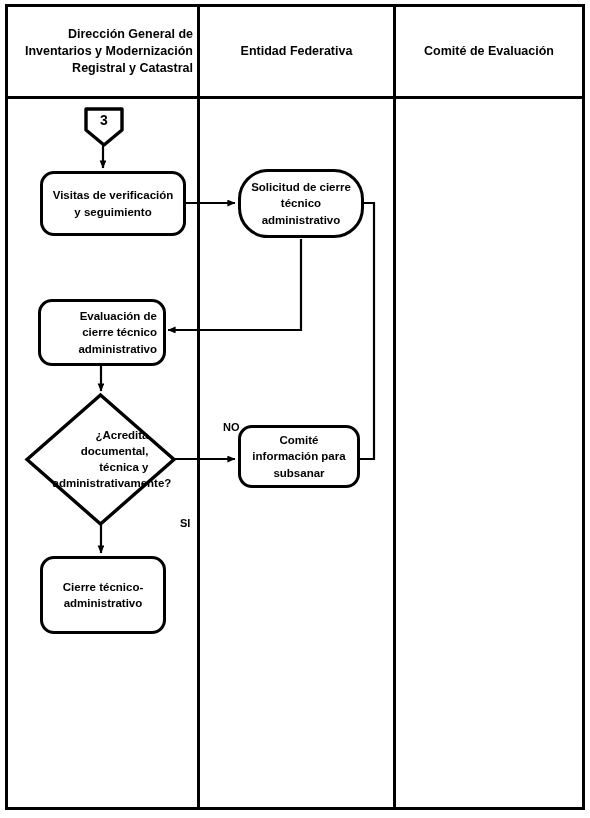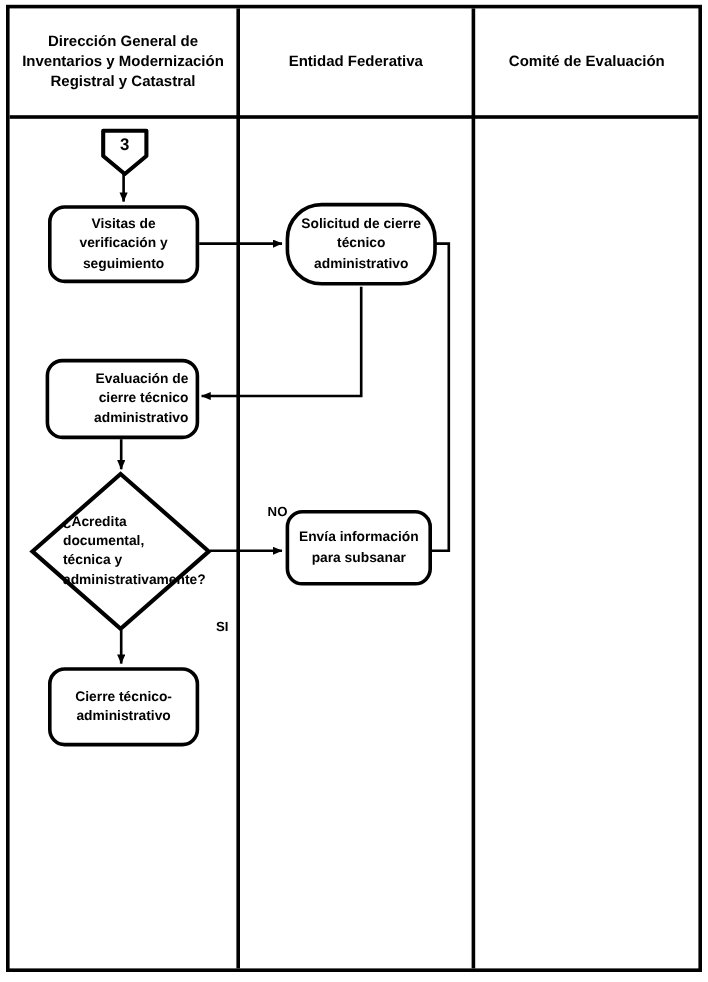--- a/index.html
+++ b/index.html
@@ -50,21 +50,21 @@
     border-top: 3px solid #000000;
   }
 
   .lane-header {
     position: absolute;
     top: 0;
     height: 89px;
     display: flex;
     align-items: center;
     justify-content: center;
-    text-align: center;
+    text-align: right;
     box-sizing: border-box;
     padding: 2px 4px;
     font-size: 12.5px;
     font-weight: bold;
     line-height: 1.35;
     color: #000000;
   }
   .lane-header.h1 { left: 0px;   width: 189px; }
   .lane-header.h2 { left: 192px; width: 193px; }
   .lane-header.h3 { left: 388px; width: 186px; }
@@ -114,21 +114,21 @@
   .decision {
     position: absolute;
     z-index: 5;
   }
   .decision .dtext {
     position: absolute;
     left: 50%;
     top: 50%;
     transform: translate(-50%, -50%);
     width: 96px;
-    text-align: left;
+    text-align: right;
     font-size: 11.5px;
     font-weight: bold;
     line-height: 1.42;
     color: #000000;
     pointer-events: none;
   }
 
   
   .edges {
     position: absolute;
@@ -189,43 +189,43 @@
     <polyline points="360,459 374,459 374,203 340,203" fill="none" stroke="#000000" stroke-width="2.2" marker-end="url(#arrowhead)"></polyline>
   </svg>
 
   <div class="connector" style="left:83px; top:106px; width:42px; height:42px;">
     <svg width="42" height="42" viewBox="0 0 42 42" xmlns="http://www.w3.org/2000/svg">
       <path d="M3,3 L39,3 L39,24 L21,39 L3,24 Z" fill="#ffffff" stroke="#000000" stroke-width="3.4" stroke-linejoin="round"></path>
     </svg>
     <div class="glyph">3</div>
   </div>
 
-  <div class="node process" style="left:40px; top:171px; width:126px; height:65px;">
+  <div class="node process" style="left:40px; top:171px; width:146px; height:65px;">
     <span>Visitas de verificación y seguimiento</span>
   </div>
 
   <div class="node process" style="left:238px; top:169px; width:126px; height:69px;border-radius:30px;">
     <span>Solicitud de cierre técnico administrativo</span>
   </div>
 
   <div class="node process" style="left:38px; top:299px; width:128px; height:67px;text-align:right;">
     <span>Evaluación de cierre técnico administrativo</span>
   </div>
 
   <div class="decision" style="left:24px; top:392px; width:153px; height:135px;">
     <svg width="153" height="135" viewBox="0 0 153 135" xmlns="http://www.w3.org/2000/svg">
       <path d="M76.5,3 L150,67.5 L76.5,132 L3,67.5 Z" fill="#ffffff" stroke="#000000" stroke-width="3.4" stroke-linejoin="miter"></path>
     </svg>
     <div class="dtext">¿Acredita documental, técnica y administrativamente?</div>
   </div>
 
   <div class="node process" style="left:238px; top:425px; width:122px; height:63px;">
-    <span>Envía información para subsanar</span>
-  </div>
-
-  <div class="node process" style="left:40px; top:556px; width:126px; height:66px;">
+    <span>Comité información para subsanar</span>
+  </div>
+
+  <div class="node process" style="left:40px; top:556px; width:126px; height:78px;">
     <span>Cierre técnico-administrativo</span>
   </div>
 
   <div class="edge-label" style="left:175px; top:421px;">NO</div>
   <div class="edge-label" style="left:132px; top:517px;">SI</div>
 
 </div>
 
 </body></html>

